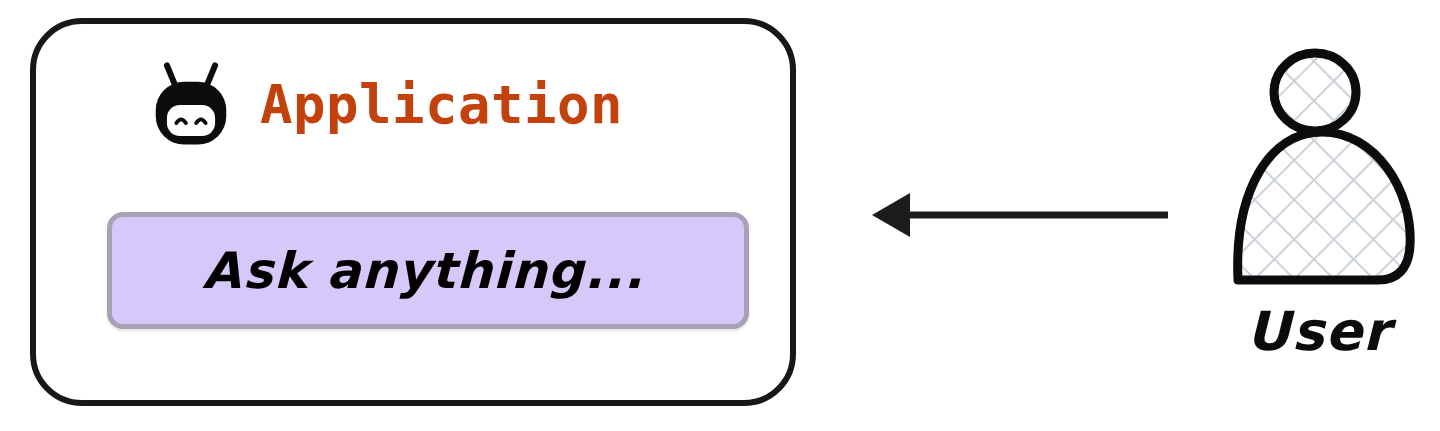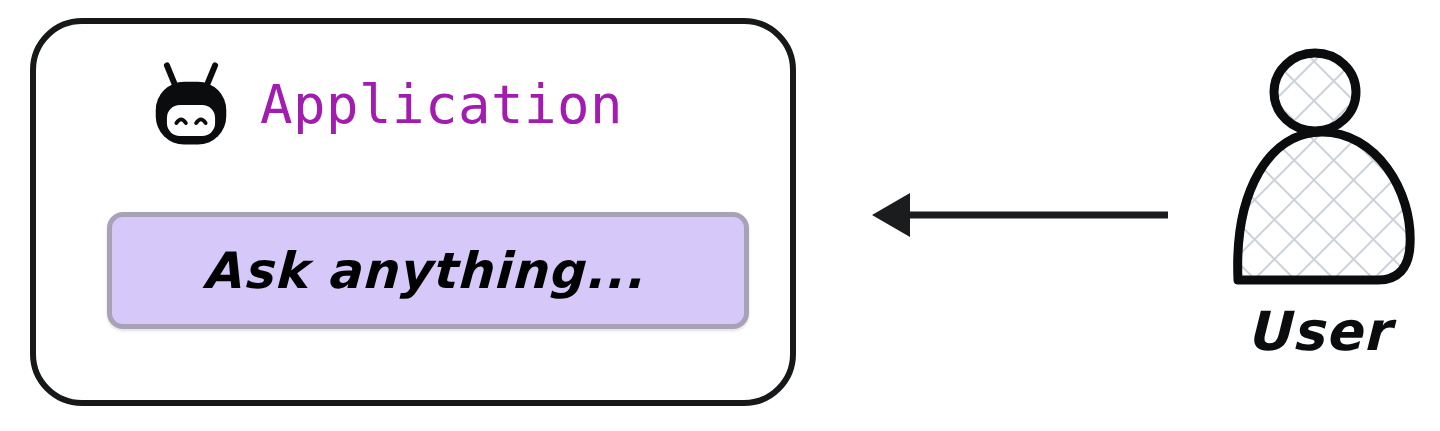--- a/index.html
+++ b/index.html
@@ -48,24 +48,24 @@
     width: 86px;
     height: 86px;
     display: block;
     flex: none;
   }
 
   .app-title {
     font-family: "DejaVu Sans Mono", "Liberation Mono", monospace;
     font-size: 54px;
     line-height: 1;
-    color: #a21caf;
+    color: #c2410c;
     letter-spacing: 0.5px;
     white-space: nowrap;
-    font-weight: 400;
+    font-weight: 700;
   }
 
   
   .prompt-input {
     position: absolute;
     left: 71px;
     top: 188px;
     width: 642px;
     height: 117px;
     box-sizing: border-box;

